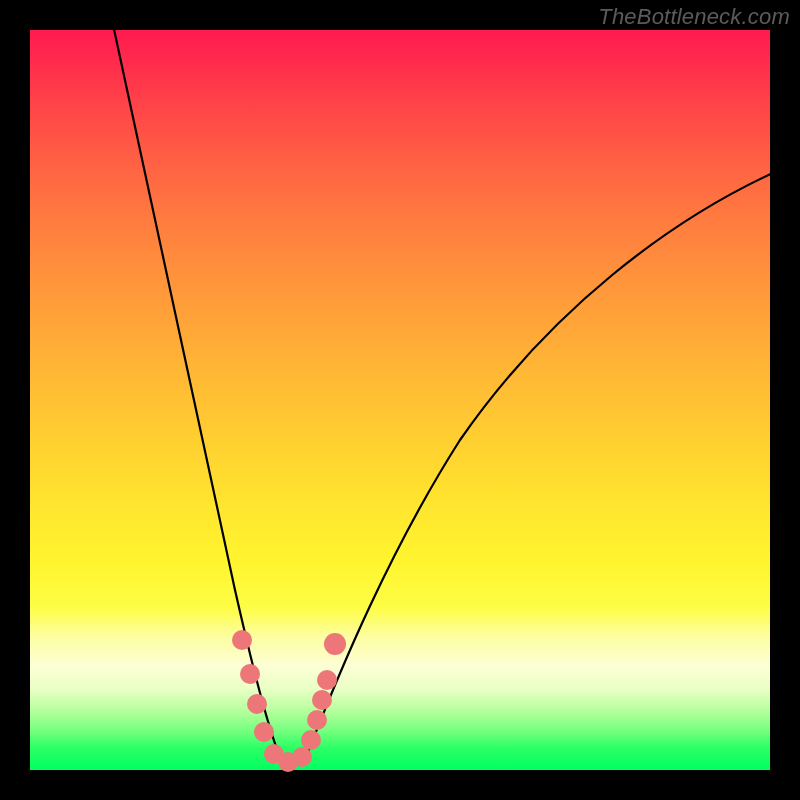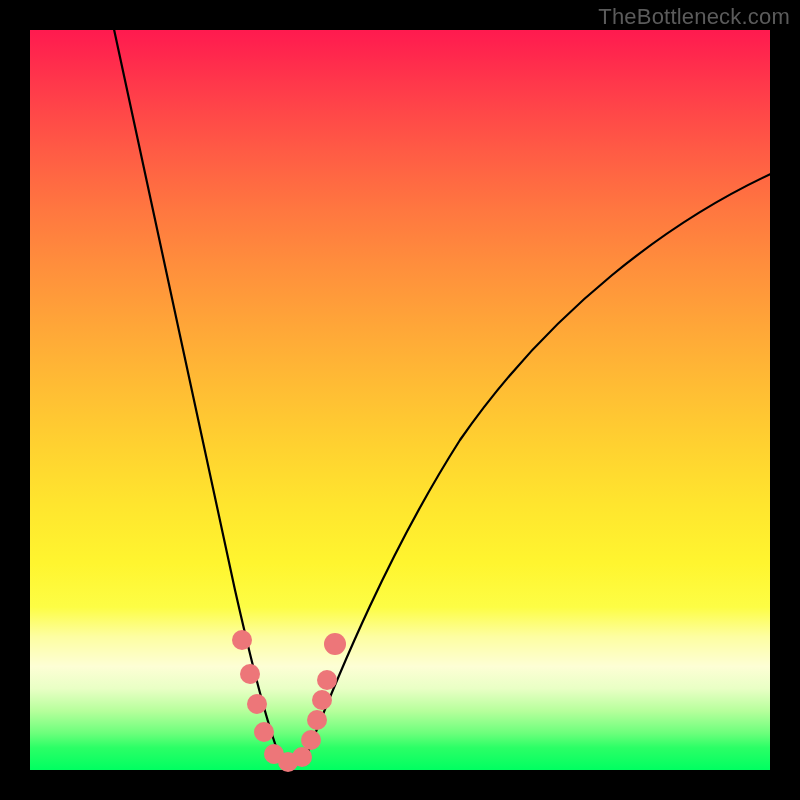--- a/index.html
+++ b/index.html
@@ -11,20 +11,21 @@
     background: #000;
     font-family: Arial, Helvetica, sans-serif;
   }
   .frame {
     position: absolute;
     left: 0;
     top: 0;
     width: 800px;
     height: 800px;
     background: #000;
+    font-style: italic;
   }
   .plot-area {
     position: absolute;
     left: 30px;
     top: 30px;
     width: 740px;
     height: 740px;
     background: linear-gradient(to bottom,
       #ff1a4f 0%,
       #ff3b4a 8%,

